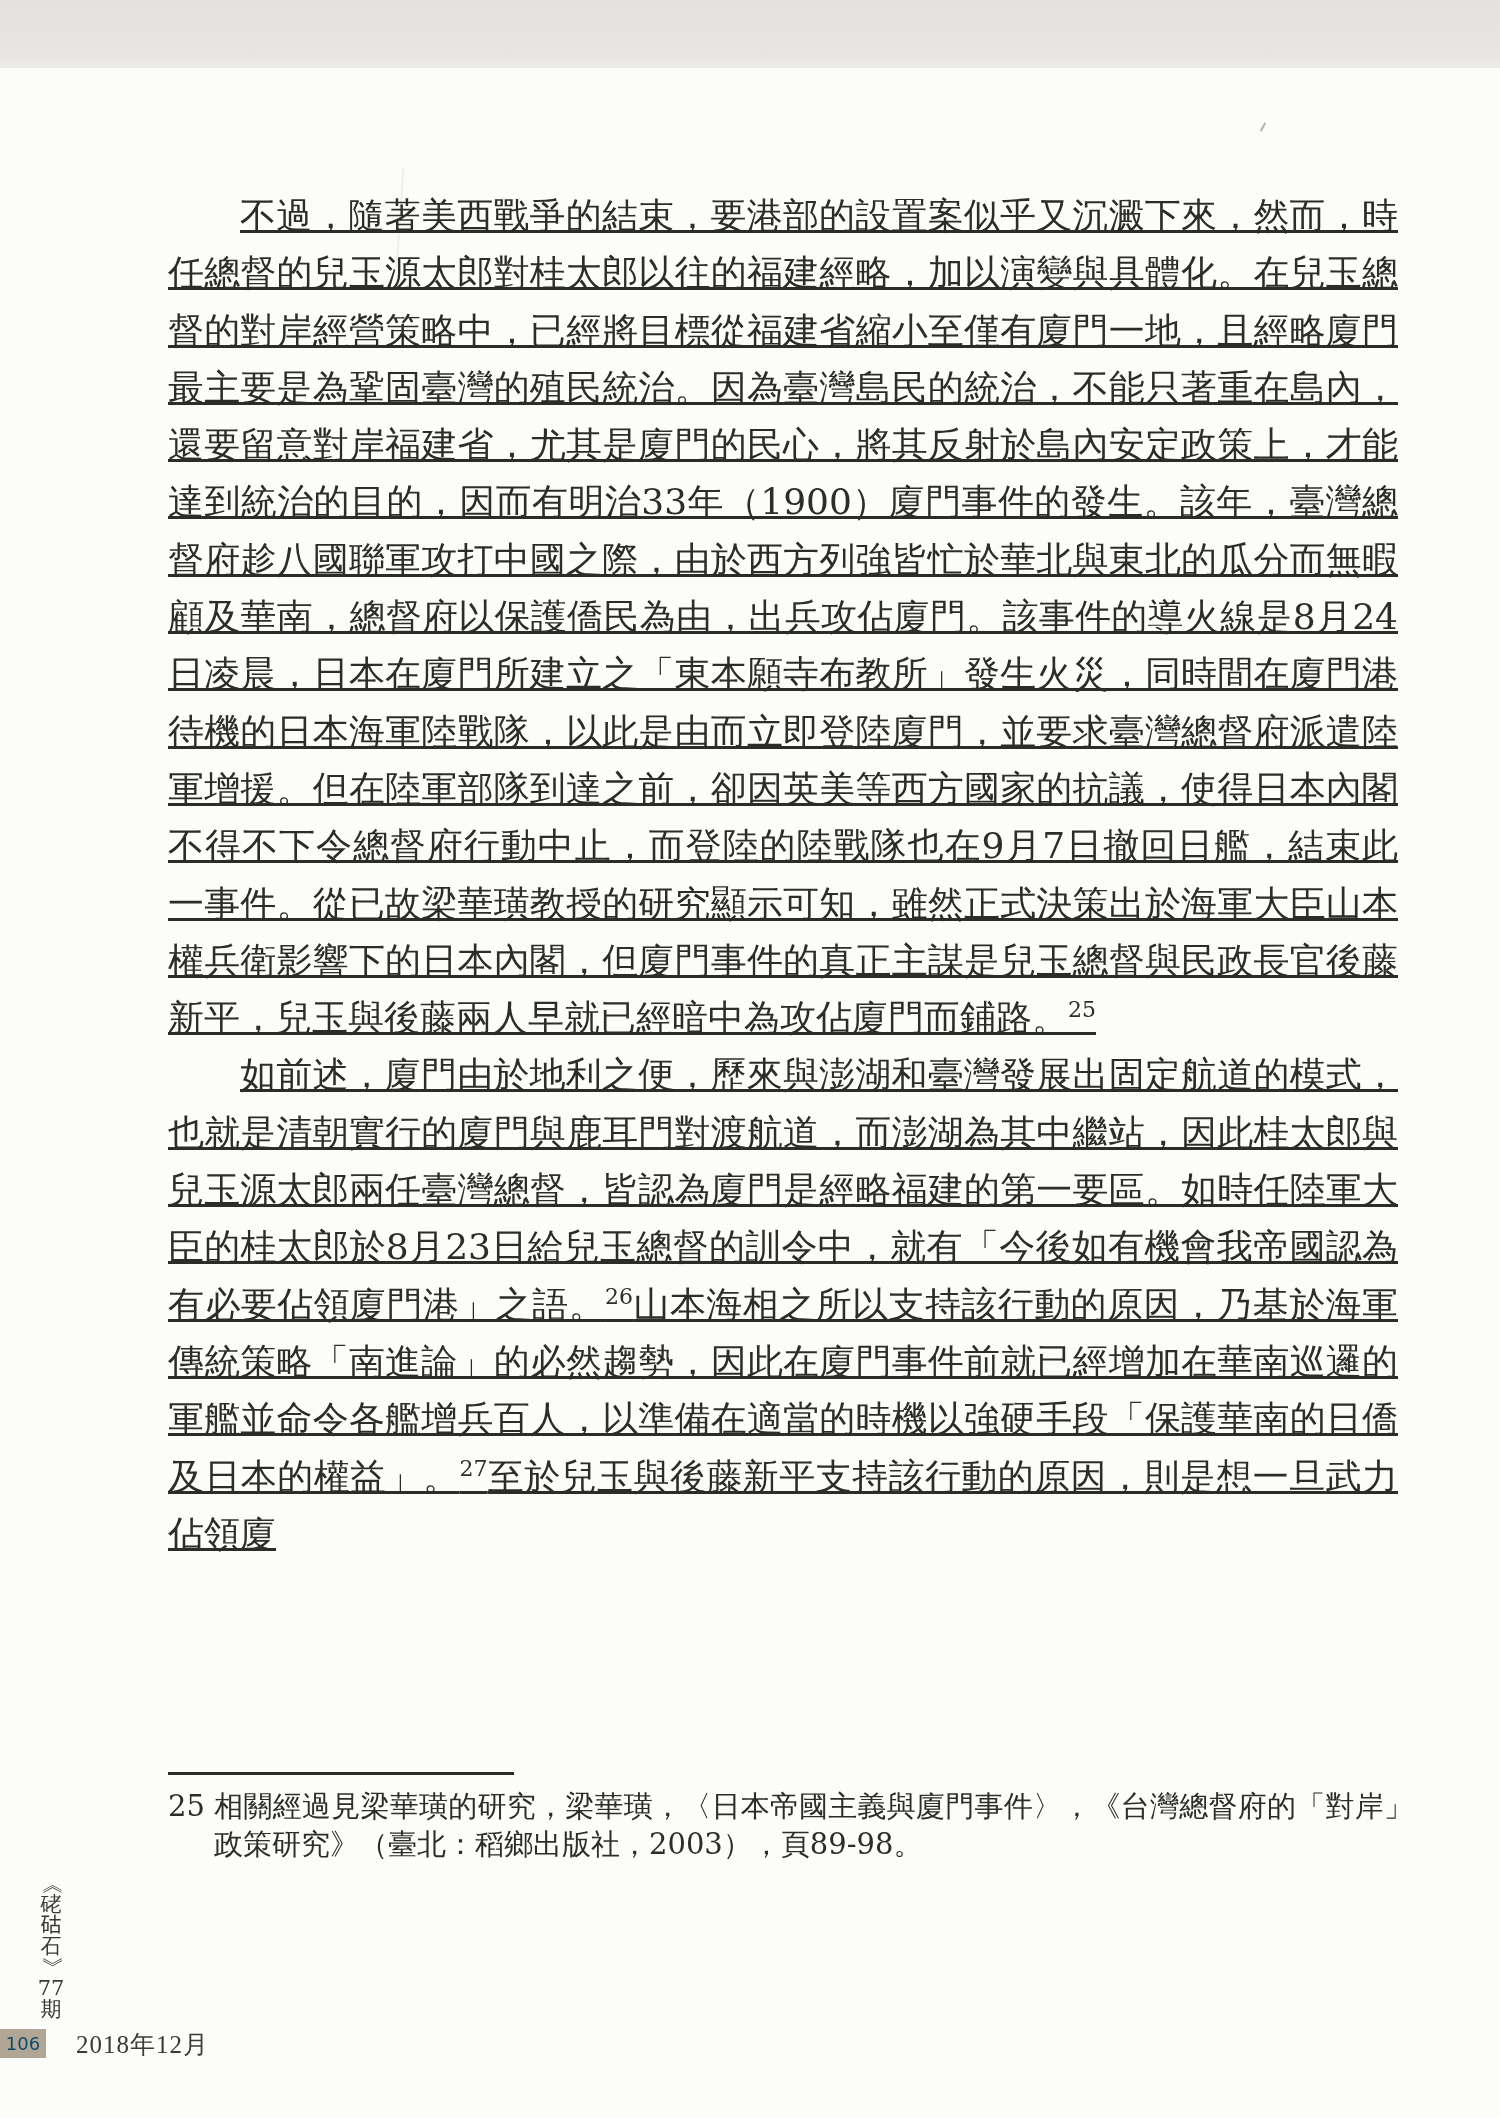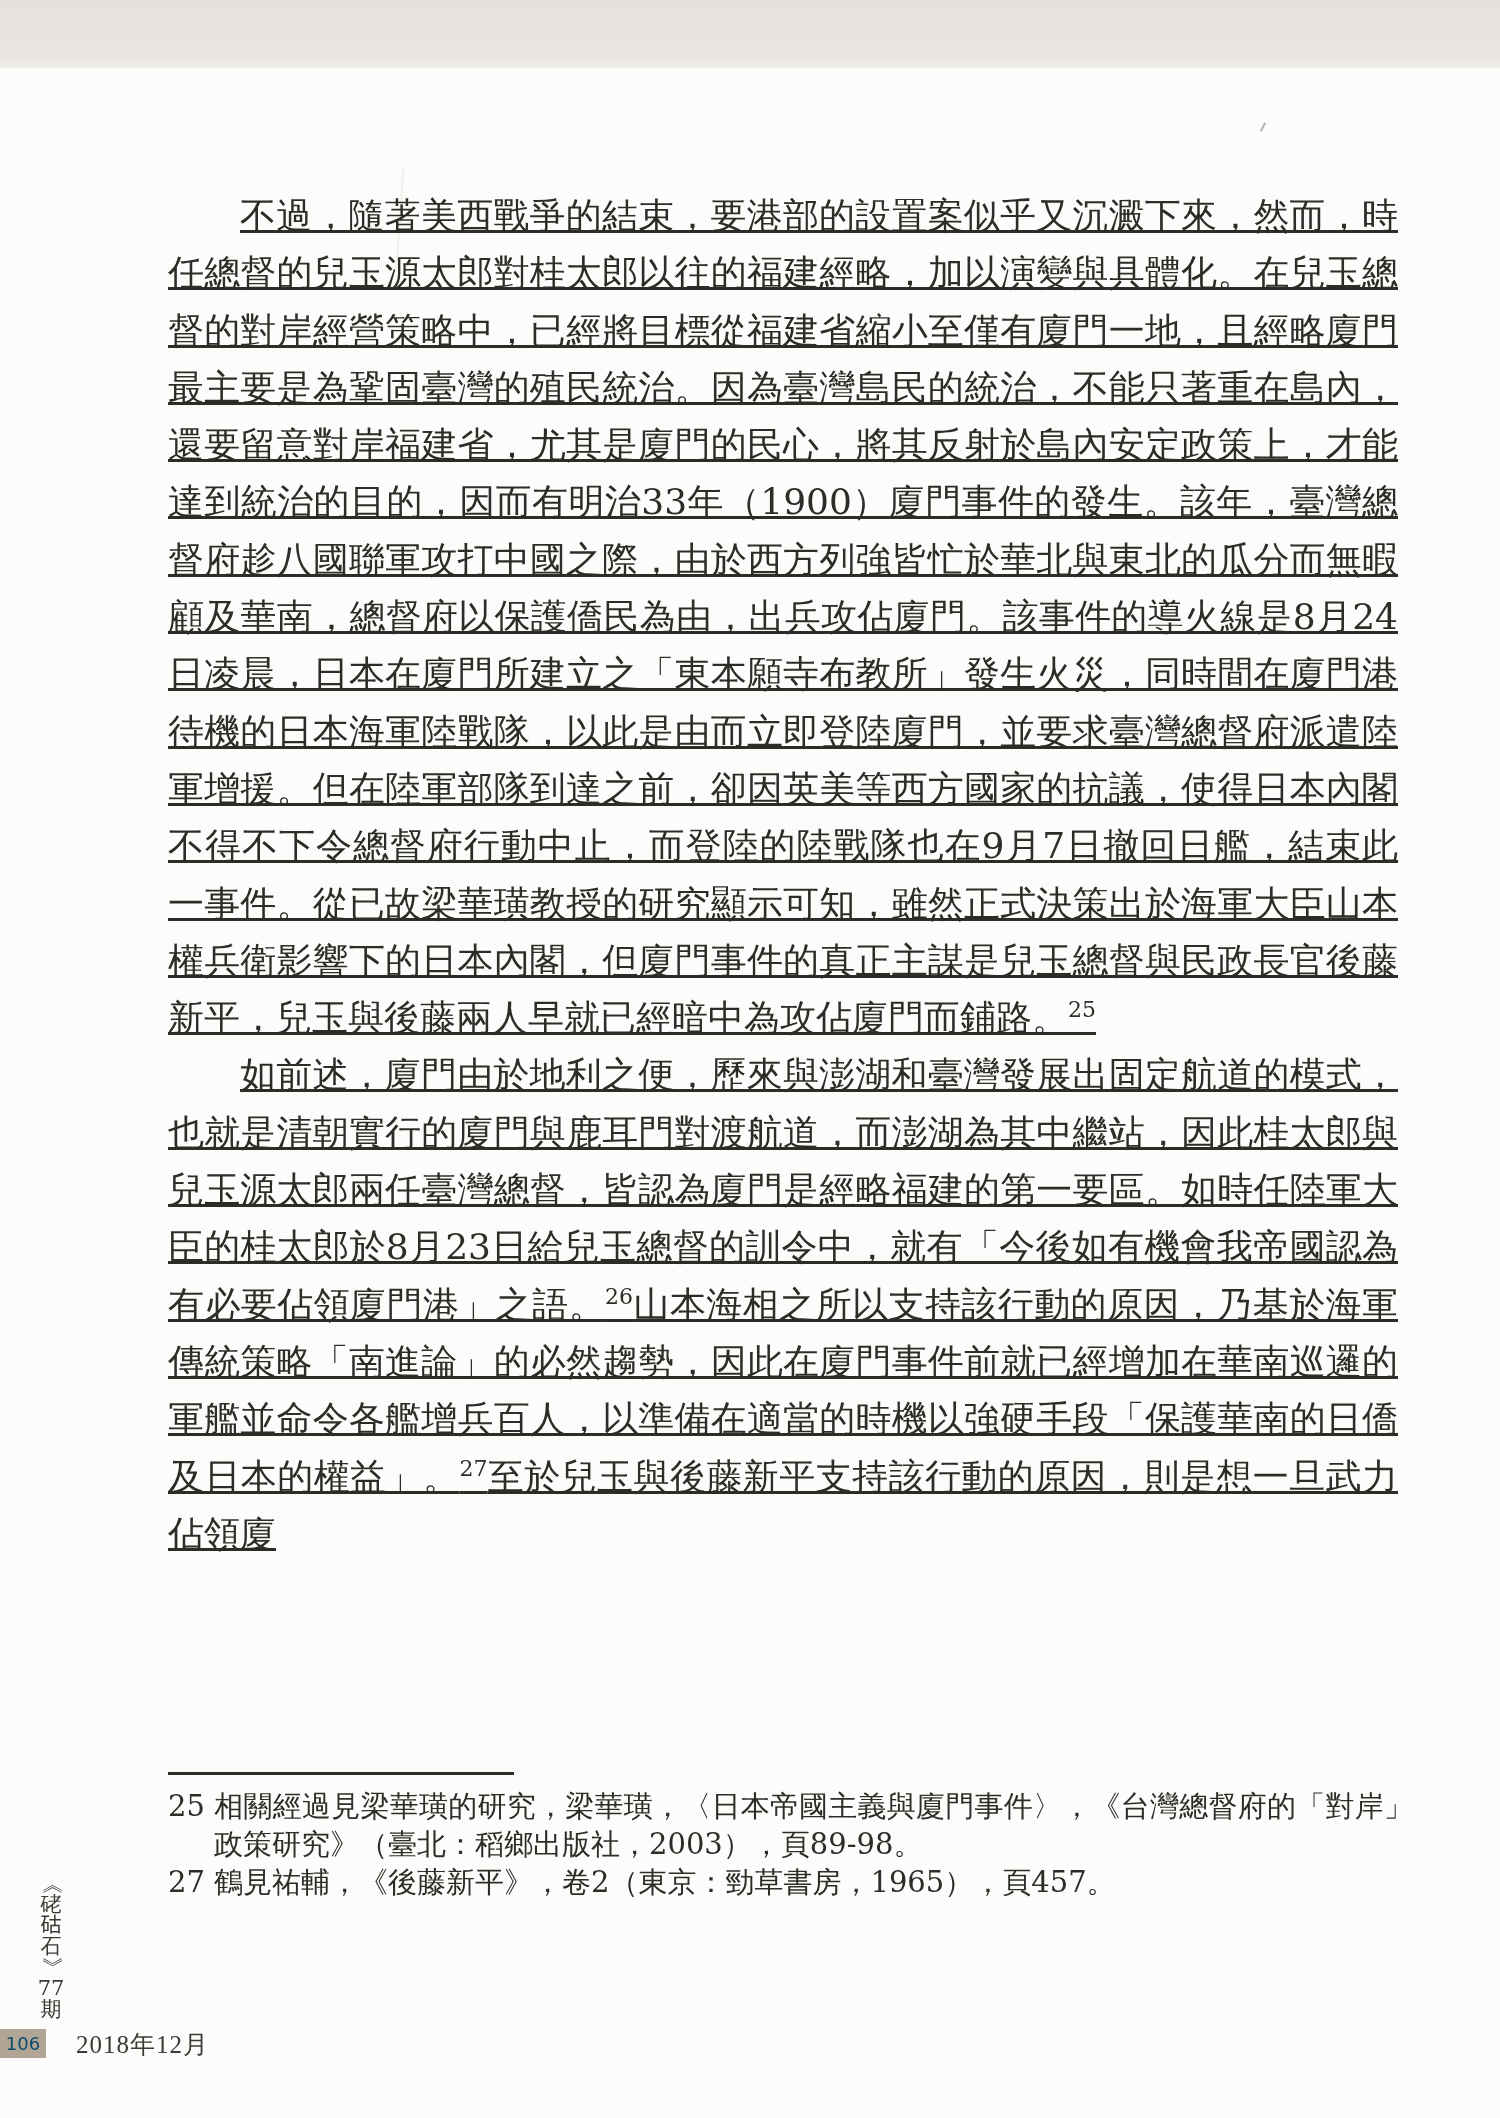--- a/index.html
+++ b/index.html
@@ -117,21 +117,20 @@
 
 <main class="article" id="article">
     <p class="para indent">不過，隨著美西戰爭的結束，要港部的設置案似乎又沉澱下來，然而，時任總督的兒玉源太郎對桂太郎以往的福建經略，加以演變與具體化。在兒玉總督的對岸經營策略中，已經將目標從福建省縮小至僅有廈門一地，且經略廈門最主要是為鞏固臺灣的殖民統治。因為臺灣島民的統治，不能只著重在島內，還要留意對岸福建省，尤其是廈門的民心，將其反射於島內安定政策上，才能達到統治的目的，因而有明治33年（1900）廈門事件的發生。該年，臺灣總督府趁八國聯軍攻打中國之際，由於西方列強皆忙於華北與東北的瓜分而無暇顧及華南，總督府以保護僑民為由，出兵攻佔廈門。該事件的導火線是8月24日凌晨，日本在廈門所建立之「東本願寺布教所」發生火災，同時間在廈門港待機的日本海軍陸戰隊，以此是由而立即登陸廈門，並要求臺灣總督府派遣陸軍增援。但在陸軍部隊到達之前，卻因英美等西方國家的抗議，使得日本內閣不得不下令總督府行動中止，而登陸的陸戰隊也在9月7日撤回日艦，結束此一事件。從已故梁華璜教授的研究顯示可知，雖然正式決策出於海軍大臣山本權兵衛影響下的日本內閣，但廈門事件的真正主謀是兒玉總督與民政長官後藤新平，兒玉與後藤兩人早就已經暗中為攻佔廈門而鋪路。<sup class="fnref">25</sup></p>
     <p class="para indent">如前述，廈門由於地利之便，歷來與澎湖和臺灣發展出固定航道的模式，也就是清朝實行的廈門與鹿耳門對渡航道，而澎湖為其中繼站，因此桂太郎與兒玉源太郎兩任臺灣總督，皆認為廈門是經略福建的第一要區。如時任陸軍大臣的桂太郎於8月23日給兒玉總督的訓令中，就有「今後如有機會我帝國認為有必要佔領廈門港」之語。<sup class="fnref">26</sup>山本海相之所以支持該行動的原因，乃基於海軍傳統策略「南進論」的必然趨勢，因此在廈門事件前就已經增加在華南巡邏的軍艦並命令各艦增兵百人，以準備在適當的時機以強硬手段「保護華南的日僑及日本的權益」。<sup class="fnref">27</sup>至於兒玉與後藤新平支持該行動的原因，則是想一旦武力佔領廈</p>
   </main>
 
 <hr class="fn-divider">
 
 <section class="footnotes" id="footnotes">
     <p class="fn"><span class="fn-num">25</span>相關經過見梁華璜的研究，梁華璜，〈日本帝國主義與廈門事件〉，《台灣總督府的「對岸」政策研究》（臺北：稻鄉出版社，2003），頁89-98。</p>
-    <p class="fn"><span class="fn-num">27</span>鶴見祐輔，《後藤新平》，卷2（東京：勁草書房，1965），頁457。</p>
   </section>
 
 <div class="side-title" id="side-title">
     <span class="rot">《</span>
     <span>硓</span>
     <span>𥑮</span>
     <span>石</span>
     <span class="rot">》</span>
     <span>77</span>
     <span>期</span>

